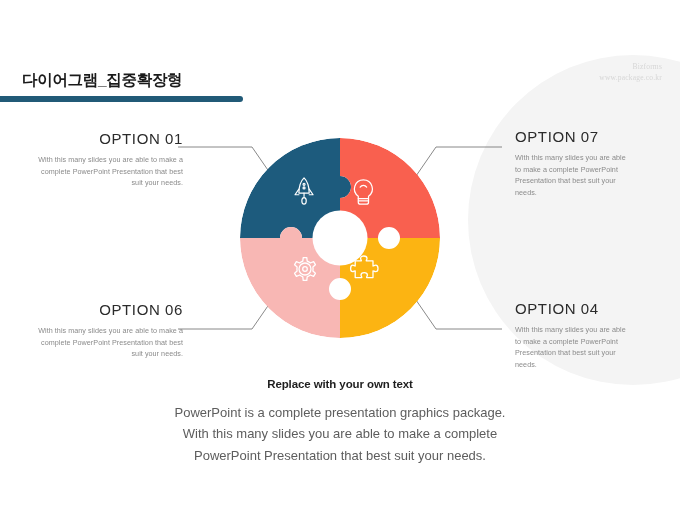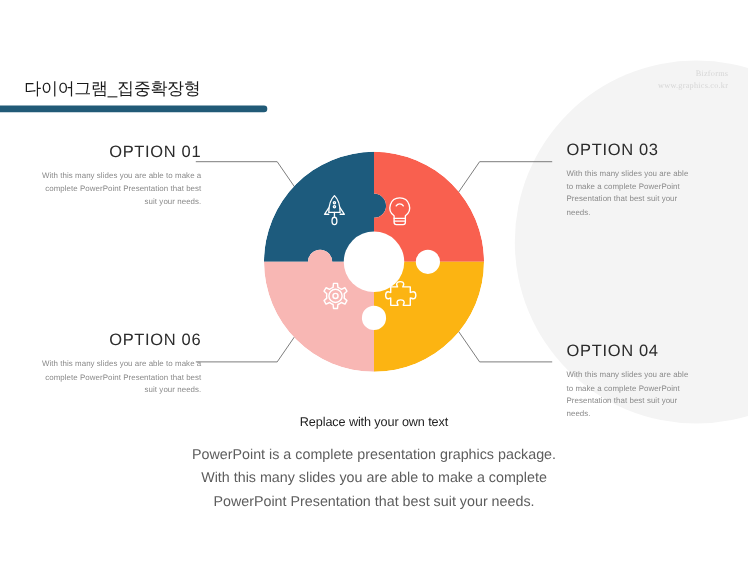--- a/index.html
+++ b/index.html
@@ -34,21 +34,21 @@
   .watermark div{
     color:#d6d6d6;
     font-size:7.5px;
     font-family:"Liberation Serif", serif;
     letter-spacing:.2px;
   }
 
   
   .title-wrap{position:absolute;left:22px;top:70px;z-index:5;}
   .title{
-    font-size:15.5px;font-weight:normal;color:#1a1a1a;
+    font-size:15.5px;font-weight:bold;color:#1a1a1a;
     letter-spacing:-.3px;white-space:nowrap;
   }
   .title-bar{
     position:absolute;left:0;top:96px;
     width:243px;height:6px;
     background:#215a77;
     border-radius:0 3px 3px 0;
     z-index:5;
   }
 
@@ -61,57 +61,57 @@
   .opt .opt-body{
     font-size:7.2px;color:#8a8a8a;line-height:1.62;
     letter-spacing:.05px;
   }
   .opt.right-align{text-align:right;}
   .opt.left-align{text-align:left;}
 
   #opt1{left:33px;top:130px;}
   #opt2{left:515px;top:128px;width:115px;}
   #opt3{left:33px;top:301px;}
-  #opt4{left:515px;top:311px;width:115px;}
+  #opt4{left:515px;top:300px;width:115px;}
 
   
   .connectors{position:absolute;inset:0;z-index:4;}
 
   
   .wheel{
     position:absolute;
     left:240px;top:138px;
     width:200px;height:200px;
     z-index:5;
   }
 
   
   .bottom{
     position:absolute;left:0;right:0;top:378px;
     text-align:center;z-index:6;
   }
   .bottom .b-head{
-    font-size:11.5px;font-weight:normal;color:#1f1f1f;
+    font-size:11.5px;font-weight:bold;color:#1f1f1f;
     letter-spacing:-.1px;margin-bottom:12px;
   }
   .bottom .b-body{
     font-size:13px;color:#5d5d5d;line-height:1.65;
     max-width:360px;margin:0 auto;
   }
 </style>
 </head>
 <body>
 
 <div class="slide">
 
   <div class="bg-arc"></div>
 
   <div class="watermark">
     <div>Bizforms</div>
-    <div>www.graphics.co.kr</div>
+    <div>www.package.co.kr</div>
   </div>
 
   <div class="title-wrap">
     <div class="title">다이어그램_집중확장형</div>
   </div>
   <div class="title-bar"></div>
 
   <svg class="connectors" width="680" height="510" viewBox="0 0 680 510">
     <g stroke="#6b6b6b" stroke-width="0.8" fill="none">
       <path d="M178 147 H252 L272 176"></path>
@@ -216,21 +216,21 @@
                L3.2 4.8 L9.4 4.8 C9.4 4 8.6 3.6 8.6 2.4 Z"></path>
     </g>
   </svg>
 
   <div class="opt right-align" id="opt1">
     <div class="opt-title">OPTION 01</div>
     <div class="opt-body">With this many slides you are able to make a complete PowerPoint Presentation that best suit your needs.</div>
   </div>
 
   <div class="opt left-align" id="opt2">
-    <div class="opt-title">OPTION 03</div>
+    <div class="opt-title">OPTION 07</div>
     <div class="opt-body">With this many slides you are able to make a complete PowerPoint Presentation that best suit your needs.</div>
   </div>
 
   <div class="opt right-align" id="opt3">
     <div class="opt-title">OPTION 06</div>
     <div class="opt-body">With this many slides you are able to make a complete PowerPoint Presentation that best suit your needs.</div>
   </div>
 
   <div class="opt left-align" id="opt4">
     <div class="opt-title">OPTION 04</div>

